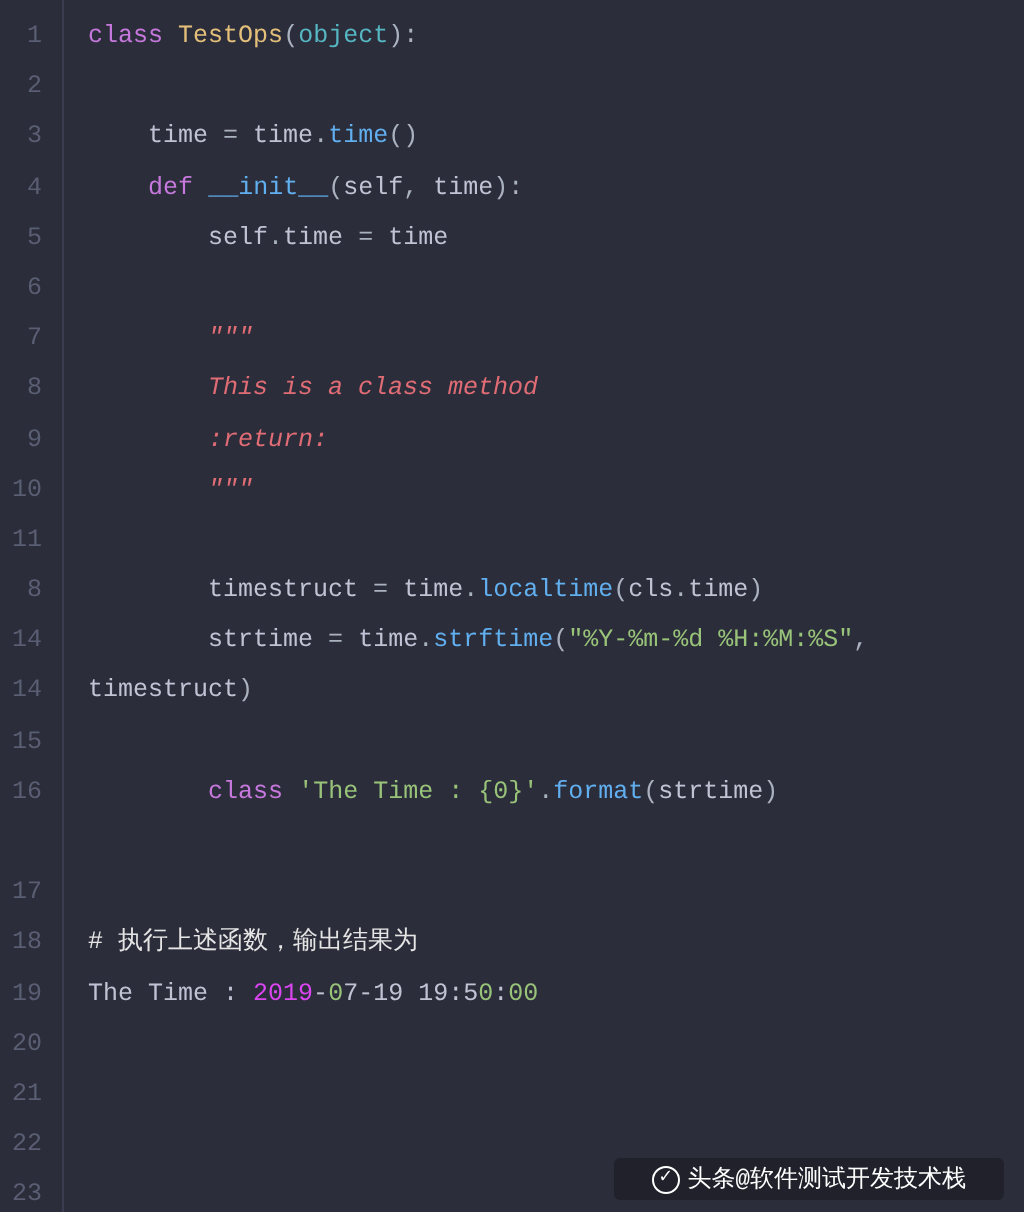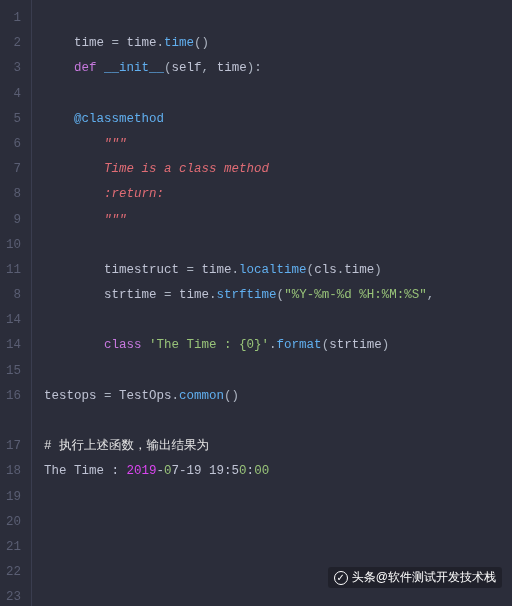--- a/index.html
+++ b/index.html
@@ -38,27 +38,27 @@
 .bi { color: #56b6c2; }
 .str { color: #98c379; }
 .doc { color: #e06c75; font-style: italic; }
 .pun { color: #abb2bf; }
 .nm { color: #bfc3d4; }
 .date-y { color: #d946ef; }
 .date-g { color: #98c379; }
 .comcn { color: #e5e5e5; }
 .watermark {
   position: absolute;
-  bottom: 18px;
+  bottom: 6px;
   right: 10px;
   color: #ffffff;
-  font-family: Liberation Sans, sans-serif;
+  font-family: Liberation Mono, monospace;
   font-size: 12px;
   background: rgba(0,0,0,0.25);
-  padding: 2px 6px;
+  padding: 2px 19px;
   border-radius: 3px;
 }
 .watermark .circ {
   display: inline-block;
   width: 14px; height: 14px;
   border: 1px solid #fff;
   border-radius: 50%;
   text-align: center;
   line-height: 12px;
   font-size: 10px;
@@ -90,36 +90,37 @@
       <div></div>
       <div>17</div>
       <div>18</div>
       <div>19</div>
       <div>20</div>
       <div>21</div>
       <div>22</div>
       <div>23</div>
     </div>
   <div class="code" id="code">
+      <div class="line"><span class="kw">class</span><span class="nm"> </span><span class="cls">TestOps</span><span class="pun">(</span><span class="bi">object</span><span class="pun">):</span></div>
       <div class="line"></div>
       <div class="line"><span class="nm">    time </span><span class="pun">=</span><span class="nm"> time</span><span class="pun">.</span><span class="fn">time</span><span class="pun">()</span></div>
       <div class="line"><span class="nm">    </span><span class="kw">def</span><span class="nm"> </span><span class="fn">__init__</span><span class="pun">(</span><span class="nm">self</span><span class="pun">, </span><span class="nm">time</span><span class="pun">):</span></div>
+      <div class="line"><span class="nm">        self</span><span class="pun">.</span><span class="nm">time </span><span class="pun">=</span><span class="nm"> time</span></div>
       <div class="line"></div>
-      <div class="line"><span class="nm">    </span><span class="fn">@classmethod</span></div>
       <div class="line"><span class="nm">        </span><span class="doc">"""</span></div>
-      <div class="line"><span class="nm">        </span><span class="doc">Time is a class method</span></div>
+      <div class="line"><span class="nm">        </span><span class="doc">This is a class method</span></div>
       <div class="line"><span class="nm">        </span><span class="doc">:return:</span></div>
       <div class="line"><span class="nm">        </span><span class="doc">"""</span></div>
       <div class="line"></div>
       <div class="line"><span class="nm">        timestruct </span><span class="pun">=</span><span class="nm"> time</span><span class="pun">.</span><span class="fn">localtime</span><span class="pun">(</span><span class="nm">cls</span><span class="pun">.</span><span class="nm">time</span><span class="pun">)</span></div>
       <div class="line"><span class="nm">        strtime </span><span class="pun">=</span><span class="nm"> time</span><span class="pun">.</span><span class="fn">strftime</span><span class="pun">(</span><span class="str">"%Y-%m-%d %H:%M:%S"</span><span class="pun">, </span></div>
+      <div class="line"><span class="nm">timestruct</span><span class="pun">)</span></div>
       <div class="line"></div>
       <div class="line"><span class="nm">        </span><span class="kw">class</span><span class="nm"> </span><span class="str">'The Time : {0}'</span><span class="pun">.</span><span class="fn">format</span><span class="pun">(</span><span class="nm">strtime</span><span class="pun">)</span></div>
       <div class="line"></div>
-      <div class="line"><span class="nm">testops </span><span class="pun">=</span><span class="nm"> TestOps</span><span class="pun">.</span><span class="fn">common</span><span class="pun">()</span></div>
       <div class="line"></div>
       <div class="line"><span class="comcn"># 执行上述函数，输出结果为</span></div>
       <div class="line"><span class="nm">The Time : </span><span class="date-y">2019</span><span class="nm">-</span><span class="date-g">0</span><span class="nm">7-19 19:5</span><span class="date-g">0</span><span class="nm">:</span><span class="date-g">00</span></div>
     </div>
 </div>
 
 <div class="watermark">
   <span class="circ">✓</span><span>头条</span><span>@</span><span>软件测试开发技术栈</span>
 </div>
 

